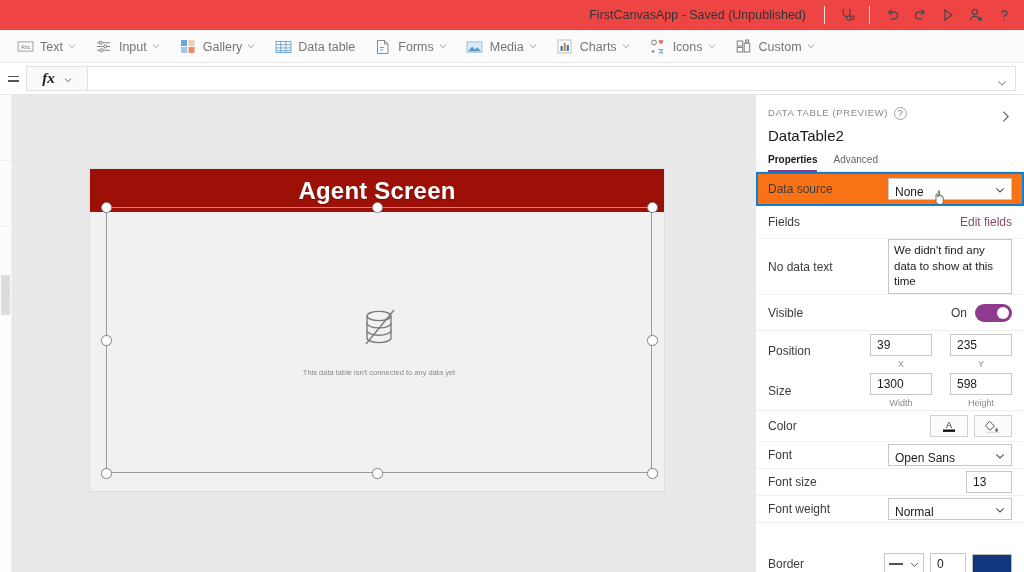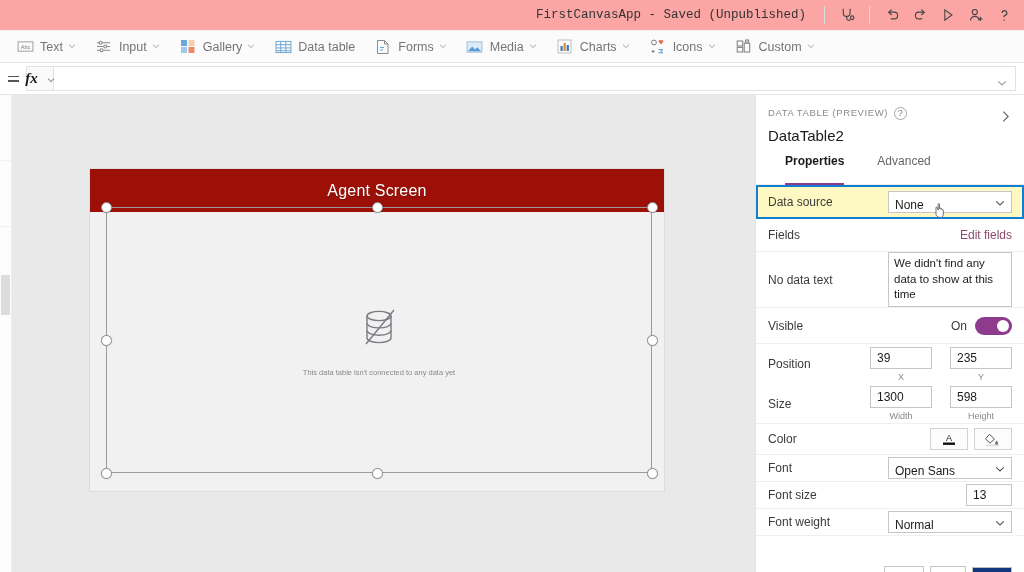--- a/index.html
+++ b/index.html
@@ -8,22 +8,22 @@
     width: 1024px; height: 572px;
     font-family: "Liberation Sans", sans-serif;
     background: #ffffff;
     overflow: hidden;
     -webkit-font-smoothing: antialiased;
   }
 
   
   .topbar {
     position: absolute; left: 0; top: 0; width: 1024px; height: 31px;
-    background: #fca5a5; border-bottom: 1px solid #efefef;
-    display: flex; align-items: center; justify-content: flex-end; font-family: Liberation Mono, monospace;
+    background: #ef4444; border-bottom: 1px solid #efefef;
+    display: flex; align-items: center; justify-content: flex-end;
   }
   .app-title {
     font-size: 12.5px; color: #333333; margin-right: 10px; white-space: nowrap;
   }
   .tb-sep { width: 1px; height: 18px; background: #dcdcdc; margin: 0 8px; }
   .tb-icon {
     width: 28px; height: 28px; display: flex; align-items: center; justify-content: center;
     color: #444; cursor: default;
   }
   .tb-icon svg { display: block; }
@@ -51,21 +51,21 @@
     position: absolute; left: 0; top: 63px; width: 1024px; height: 32px;
     background: #ffffff; border-bottom: 1px solid #e6e6e6;
     display: flex; align-items: center;
   }
   .fbar-hamburger {
     width: 22px; display: flex; flex-direction: column; align-items: center;
     justify-content: center; gap: 3px; margin-left: 2px; cursor: default;
   }
   .fbar-hamburger i { display: block; width: 11px; height: 1.5px; background: #555; }
   .fx-btn {
-    width: 28px; height: 25px; border: 1px solid #e2e2e2; background: #fafafa;
+    width: 62px; height: 25px; border: 1px solid #e2e2e2; background: #fafafa;
     display: flex; align-items: center; justify-content: center; gap: 9px;
     cursor: default; margin-left: 2px;
   }
   .fx-btn .fxg {
     font-family: "Liberation Serif", serif; font-style: italic; font-size: 15px;
     color: #1a1a1a; font-weight: 700; line-height: 1;
   }
   .formula-input {
     flex: 1; height: 25px; border: 1px solid #e2e2e2; border-left: none;
     background: #ffffff; margin-right: 8px; display: flex; align-items: center;
@@ -99,21 +99,21 @@
   .screen {
     position: absolute; left: 78px; top: 74px; width: 574px; height: 322px;
     background: #f1f1f1; box-shadow: 0 0 0 1px #dddddd;
   }
   .screen-header {
     position: absolute; left: 0; top: 0; width: 574px; height: 43px;
     background: #9c1007;
     display: flex; align-items: center; justify-content: center;
   }
   .screen-title {
-    color: #ffffff; font-size: 16px; font-weight: normal; letter-spacing: .2px;
+    color: #ffffff; font-size: 24px; font-weight: bold; letter-spacing: .2px;
     text-shadow: 0 1px 1px rgba(0,0,0,.25);
   }
   .dt-wrap {
     position: absolute; left: 16px; top: 38px; width: 546px; height: 266px;
   }
   .dt-box {
     position: absolute; left: 0; top: 0; width: 546px; height: 266px;
     border: 1px solid #9a9a9a; background: rgba(241,241,241,0);
   }
   .dt-empty {
@@ -147,35 +147,35 @@
   .panel-collapse {
     position: absolute; right: 10px; top: 12px; width: 18px; height: 18px;
     display: flex; align-items: center; justify-content: center; color: #666;
   }
   .panel-name { font-size: 15px; color: #1b1b1b; margin-top: 7px; }
   .tabs {
     display: flex; gap: 16px; margin-top: 10px; padding: 0 12px;
     border-bottom: 1px solid #ededed;
   }
   .tab {
-    font-size: 12px; color: #666; padding-bottom: 16px; position: relative; cursor: default; margin-left: 17px;
+    font-size: 10px; color: #666; padding-bottom: 6px; position: relative; cursor: default;
   }
   .tab.active { color: #1b1b1b; font-weight: bold; }
   .tab.active::after {
     content: ""; position: absolute; left: 0; right: 0; bottom: -1px;
     height: 2.5px; background: #8e3b8e;
   }
 
   .prow {
     display: flex; align-items: center; min-height: 33px; padding: 0 12px;
     border-bottom: 1px solid #f0f0f0; position: relative;
   }
   .plabel { font-size: 12px; color: #3b3b3b; flex: 1; white-space: nowrap; }
   .row-focus {
-    box-shadow: 0 0 0 2px #0f7fd4 inset; border-bottom: none; background: #fef9c3;
+    box-shadow: 0 0 0 2px #0f7fd4 inset; border-bottom: none; background: #f97316;
   }
   .sel {
     width: 124px; height: 22px; border: 1px solid #c6c6c6; background: #fff;
     font-size: 12px; color: #1b1b1b; display: flex; align-items: flex-end;
     padding: 0 6px; position: relative;
   }
   .sel .cv { position: absolute; right: 6px; top: 50%; transform: translateY(-50%); width: 10px; height: 10px; }
   .link { font-size: 12px; color: #8a4a6a; cursor: default; }
   .textbox {
     width: 124px; min-height: 38px; border: 1px solid #c6c6c6; background: #fff;

